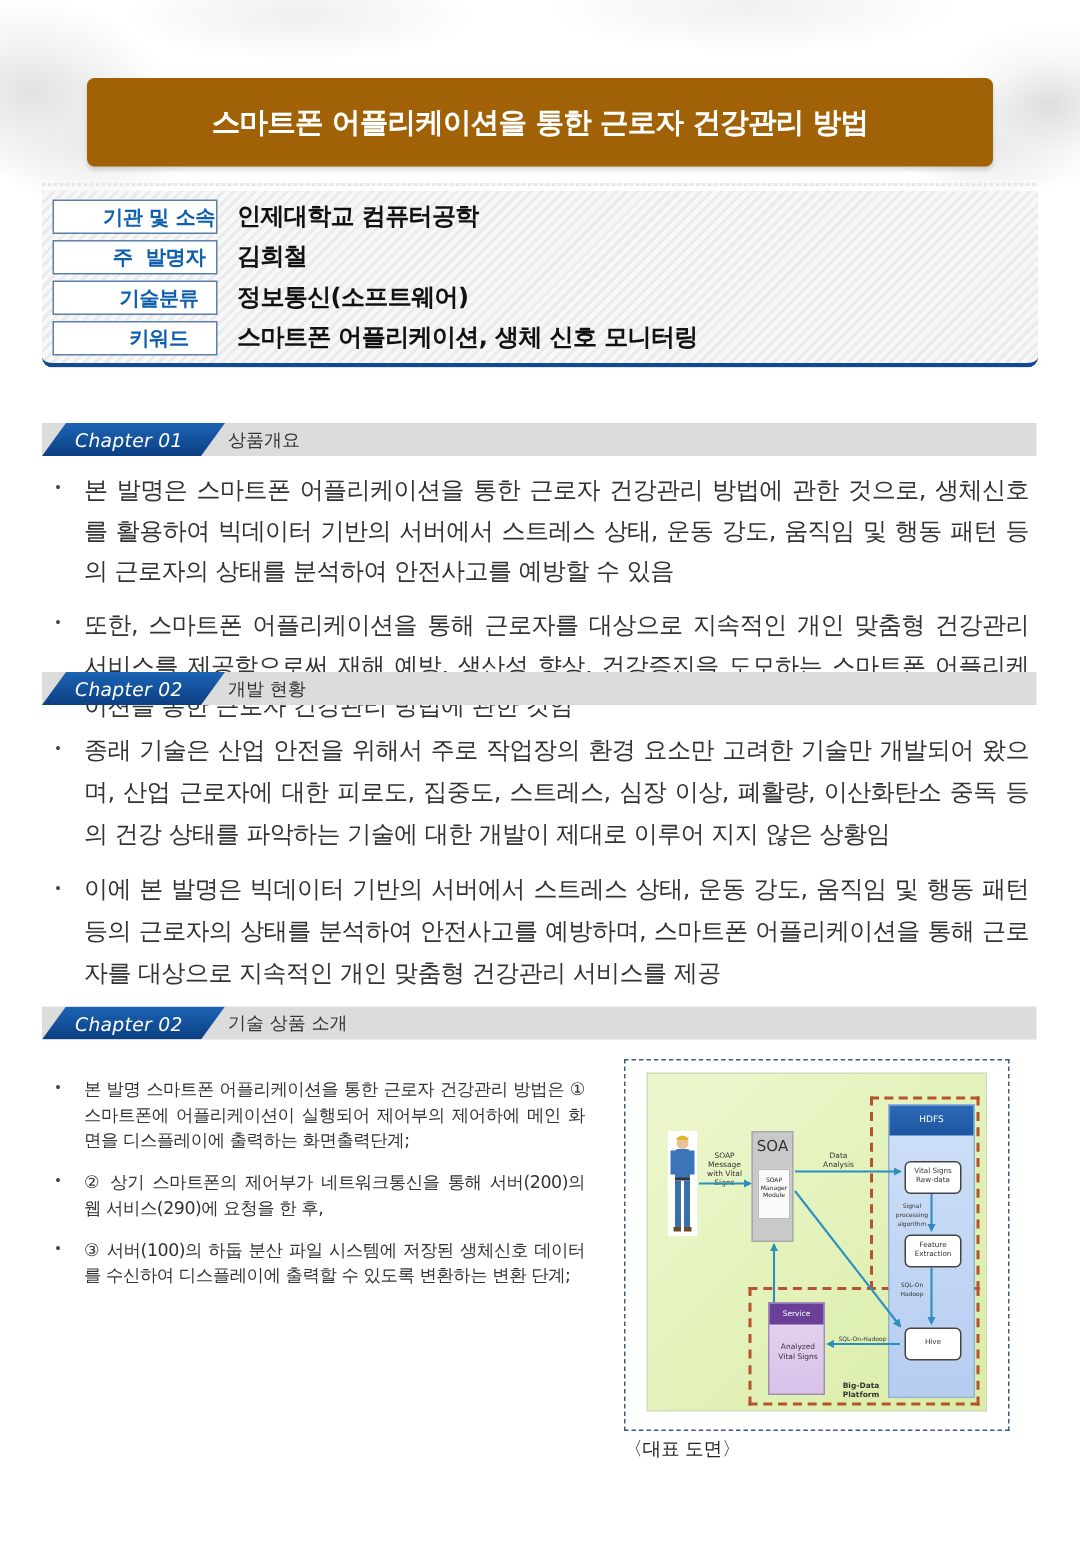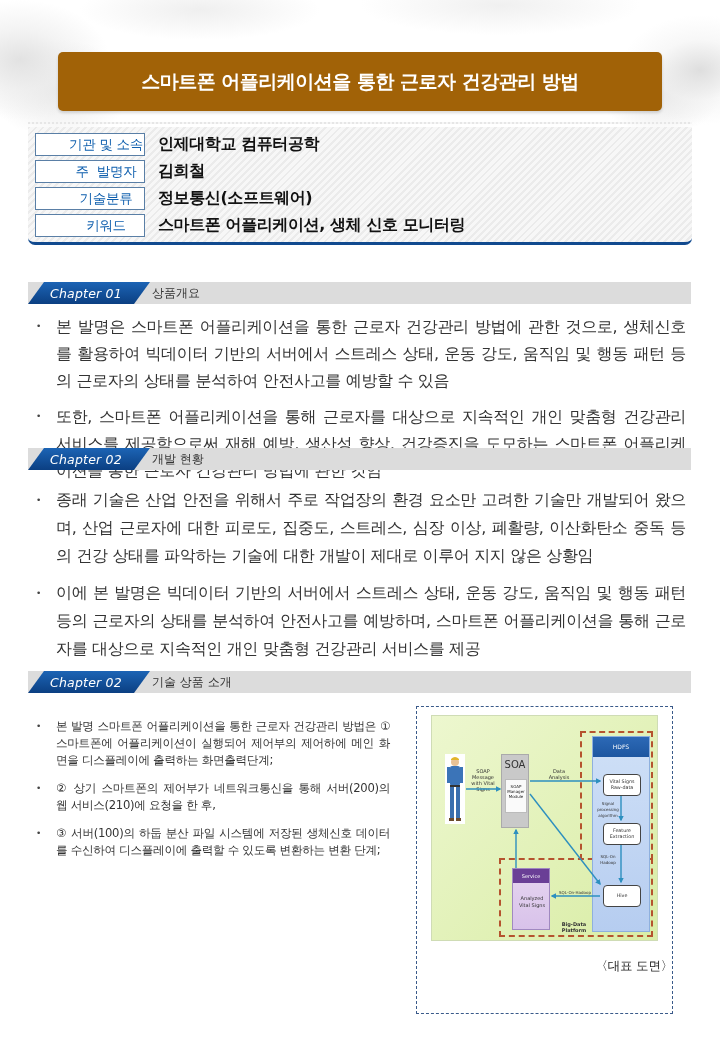--- a/index.html
+++ b/index.html
@@ -32,21 +32,21 @@
 
     .info-box {
       position: absolute; left: 28px; top: 127px; width: 664px; height: 118px;
       background: repeating-linear-gradient(135deg, #ebebeb 0 2px, #f7f7f7 2px 5px);
       border-bottom: 3px solid #114a8f; border-radius: 0 0 7px 7px;
     }
     .info-row { position: absolute; left: 7px; height: 23px; display: flex; align-items: center; }
     .info-label {
       width: 110px; height: 23px; background: #fff; border: 1px solid #5a7fa6;
       display: flex; align-items: center; justify-content: center;
-      color: #0f5fae; font-weight: normal; font-size: 13.5px; letter-spacing: -0.3px; padding-left: 32px;
+      color: #0f5fae; font-weight: bold; font-size: 13.5px; letter-spacing: -0.3px; padding-left: 32px;
     }
     .info-value { margin-left: 13px; font-size: 16px; font-weight: bold; color: #111; letter-spacing: -0.4px; }
 
     .chapter {
       position: absolute; left: 28px; width: 663px; height: 22px;
       background: #dcdcdc;
     }
     .chapter-tag {
       position: absolute; left: 0; top: 0; width: 122px; height: 22px;
       background: linear-gradient(180deg, #1c64b5 0%, #0b3f82 100%);
@@ -58,21 +58,21 @@
 
     .bullet-list { position: absolute; left: 34px; list-style: none; }
     .bullet-list li { position: relative; padding-left: 22px; font-size: 16px; line-height: 27px; color: #333; text-align: justify; letter-spacing: -0.35px; }
     .bullet-list li::before { content: "•"; position: absolute; left: 2px; top: 0; font-size: 9px; color: #444; }
 
     .c3-list { position: absolute; left: 34px; top: 718px; width: 356px; list-style: none; }
     .c3-list li { position: relative; padding-left: 22px; font-size: 11.6px; line-height: 17px; color: #333; text-align: justify; letter-spacing: -0.3px; margin-bottom: 11px; }
     .c3-list li::before { content: "•"; position: absolute; left: 2px; top: 0; font-size: 9px; color: #444; }
 
     .figure-frame {
-      position: absolute; left: 416px; top: 706px; width: 257px; height: 308px;
+      position: absolute; left: 416px; top: 706px; width: 257px; height: 248px;
       border: 1px dashed #3a5a8a;
     }
     .diagram {
       position: absolute; left: 14px; top: 8px; width: 227px; height: 226px;
       background: linear-gradient(135deg, #edf7cf 0%, #d9eda6 100%);
       border: 1px solid #cfdcb5;
     }
     .dg { position: absolute; font-size: 5px; color: #333; text-align: center; line-height: 6px; }
     .worker { position: absolute; left: 13px; top: 38px; width: 20px; height: 70px; }
     .soa { position: absolute; left: 69px; top: 38px; width: 28px; height: 74px; background: #c9c9c9; border: 1px solid #aaa; }
@@ -80,21 +80,21 @@
     .soa-inner { position: absolute; left: 3px; top: 24px; width: 22px; height: 34px; background: #fafafa; border: 1px solid #bbb; font-size: 4px; line-height: 5px; text-align: center; padding-top: 4px; }
     .bigdata-border { position: absolute; left: 67px; top: 142px; width: 154px; height: 79px; border: 2px dashed #b5532e; }
     .bigdata-border2 { position: absolute; left: 148px; top: 15px; width: 73px; height: 129px; border-top: 2px dashed #b5532e; border-right: 2px dashed #b5532e; border-left: 2px dashed #b5532e; }
     .hdfs { position: absolute; left: 160px; top: 20px; width: 58px; height: 196px; background: linear-gradient(180deg, #cfe0f7 0%, #b6cdf0 100%); border: 1px solid #8eb0de; }
     .hdfs-title { height: 20px; background: linear-gradient(180deg, #2c69b6 0%, #1d56a0 100%); color: #fff; font-size: 6px; text-align: center; line-height: 20px; }
     .hbox { position: absolute; left: 10px; width: 38px; height: 22px; background: #fff; border: 1.5px solid #444; border-radius: 4px; font-size: 4.8px; line-height: 6px; display: flex; align-items: center; justify-content: center; text-align: center; color: #333; }
     .service { position: absolute; left: 80px; top: 152px; width: 38px; height: 62px; background: linear-gradient(180deg, #e6d5f0 0%, #d8c2ea 100%); border: 1px solid #a089c0; }
     .service-title { height: 14px; background: #6a3f96; color: #fff; font-size: 5px; text-align: center; line-height: 14px; }
     .svg-overlay { position: absolute; left: 0; top: 0; width: 227px; height: 226px; }
 
-    .figure-caption { position: absolute; left: 416px; top: 958px; width: 257px; text-align: right; font-size: 12.5px; color: #222; letter-spacing: -0.2px; }
+    .figure-caption { position: absolute; left: 416px; top: 958px; width: 257px; text-align: left; font-size: 12.5px; color: #222; letter-spacing: -0.2px; }
   </style>
 </head>
 <body>
 
 <div class="clouds"></div>
 
 <div class="title-banner">
   <span>스마트폰 어플리케이션을 통한 근로자 건강관리 방법</span>
 </div>
 <div class="title-underline"></div>
@@ -141,21 +141,21 @@
 </ul>
 
 <div class="chapter" style="top:671px;">
   <div class="chapter-tag">
       <span>Chapter 02</span>
     </div>
   <div class="chapter-title">기술 상품 소개</div>
 </div>
 <ul class="c3-list">
   <li>본 발명 스마트폰 어플리케이션을 통한 근로자 건강관리 방법은 ① 스마트폰에 어플리케이션이 실행되어 제어부의 제어하에 메인 화면을 디스플레이에 출력하는 화면출력단계;</li>
-  <li>② 상기 스마트폰의 제어부가 네트워크통신을 통해 서버(200)의 웹 서비스(210)에 요청을 한 후,</li>
+  <li>② 상기 스마트폰의 제어부가 네트워크통신을 통해 서버(200)의 웹 서비스(290)에 요청을 한 후,</li>
   <li>③ 서버(100)의 하둡 분산 파일 시스템에 저장된 생체신호 데이터를 수신하여 디스플레이에 출력할 수 있도록 변환하는 변환 단계;</li>
 </ul>
 
 <div class="figure-frame">
   <div class="diagram">
     <div class="bigdata-border2"></div>
     <div class="bigdata-border"></div>
 
     <svg class="worker" viewBox="0 0 20 70">
       <rect x="0" y="0" width="20" height="70" fill="#ffffff"></rect>

